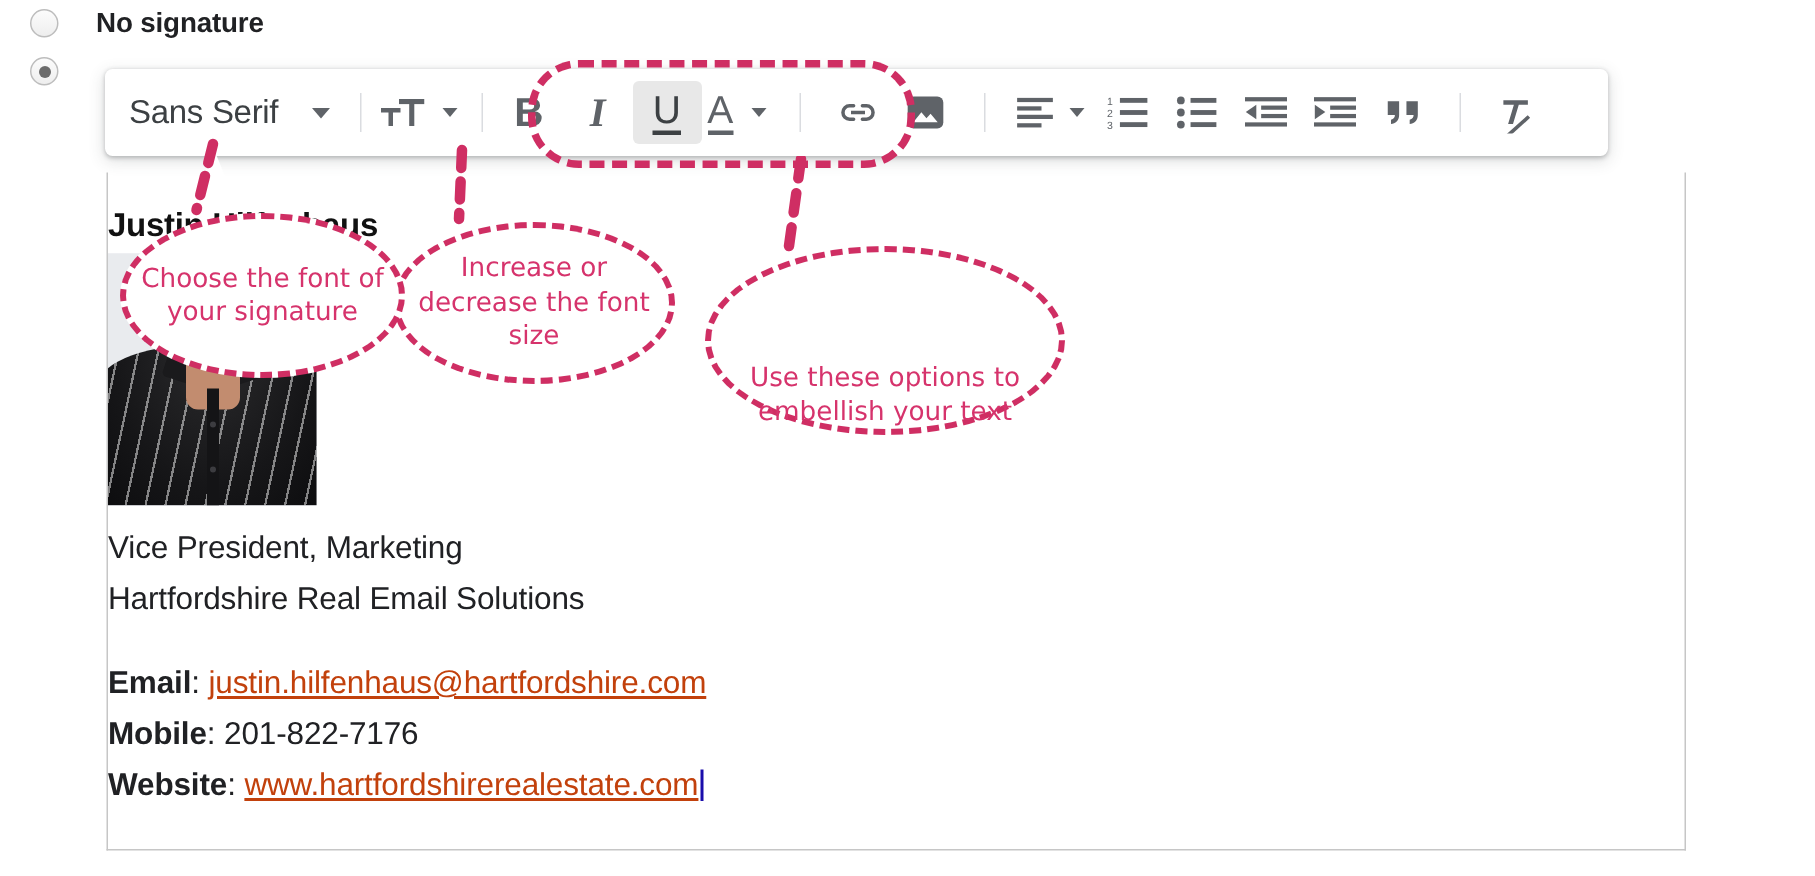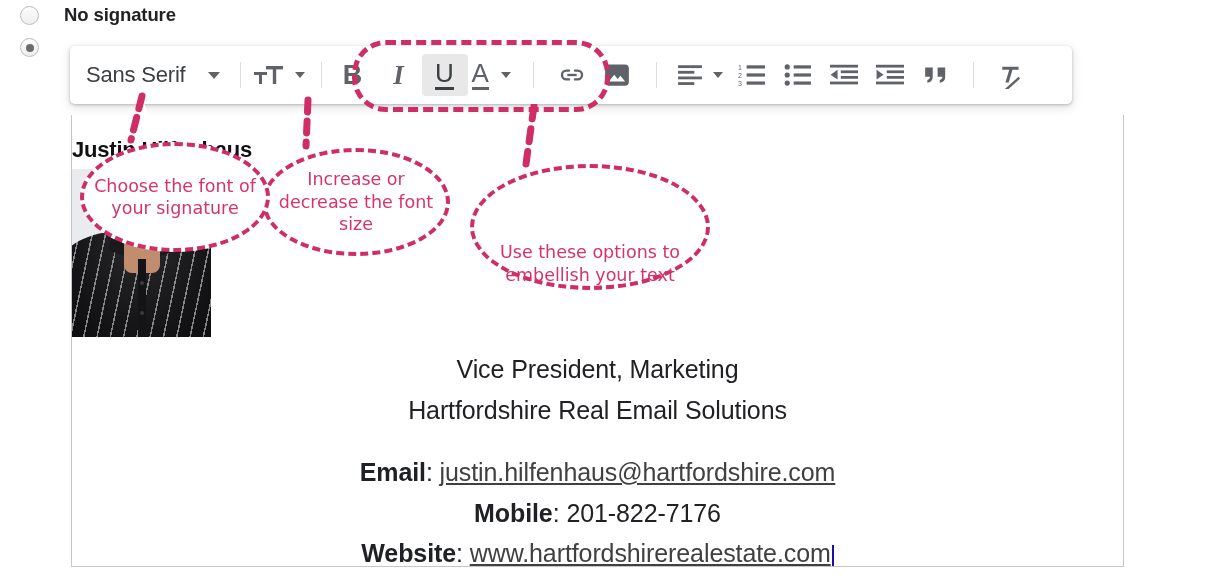--- a/index.html
+++ b/index.html
@@ -93,26 +93,25 @@
     background:#ffffff;border:1px solid #c6c6c6;border-top:none;
     box-sizing:border-box;z-index:2;overflow:hidden;
   }
   #sig-body{padding:22px 0 0 0;position:relative;}
 
   .sig-name{
     font-size:22px;font-weight:bold;color:#111;
     padding-left:0px;margin:0 0 6px 0;letter-spacing:-.2px;
   }
   .sig-line{
-    font-size:25px;color:#202124;line-height:1.62;letter-spacing:-.1px;
+    font-size:21px;color:#202124;line-height:1.62;letter-spacing:-.1px;
     white-space:nowrap;
-    text-align:center;
   }
   .sig-line b{font-weight:bold;}
-  .sig-link{color:#404040;text-decoration:underline;}
+  .sig-link{color:#c2410c;text-decoration:underline;}
   .sig-blank{height:22px;}
 
   
   #sig-photo{
     width:139px;height:168px;margin:0 0 12px 0;
     position:relative;overflow:hidden;
     background:linear-gradient(#dfe3e8,#c8ccd2);
   }
   #sig-photo .bg{position:absolute;inset:0;background:#e9ebee;}
   #sig-photo .shirt{

